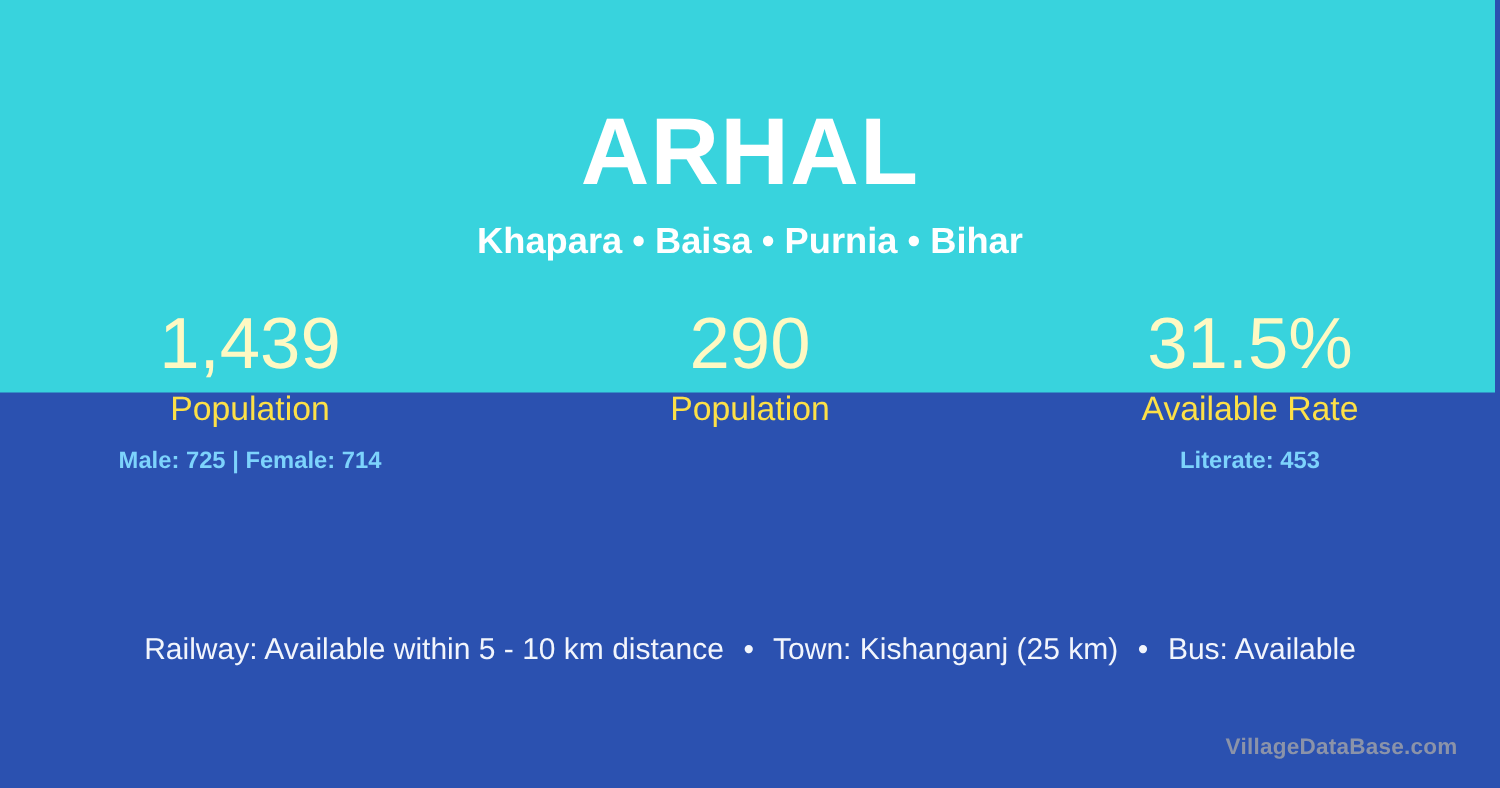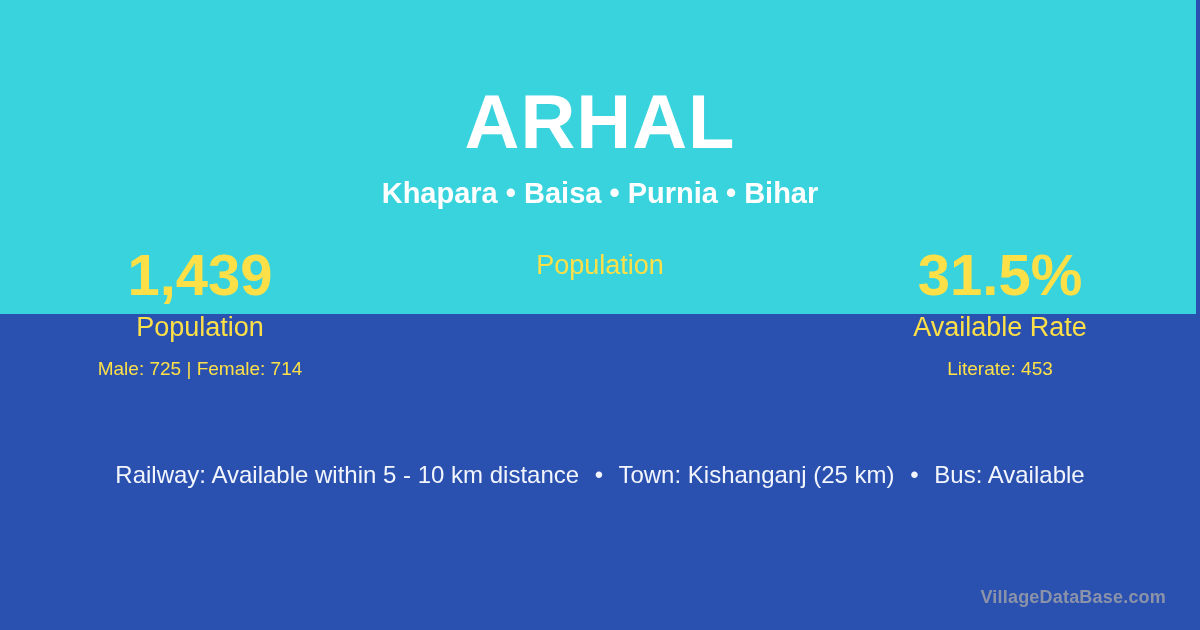--- a/index.html
+++ b/index.html
@@ -70,50 +70,50 @@
     flex-direction: row;
   }
 
   .stat-col {
     flex: 1 1 33.3333%;
     text-align: center;
   }
 
   .stat-value {
     font-size: 58px;
-    font-weight: bold;
+    font-weight: normal;
     line-height: 1;
-    color: #fde047;
+    color: #fef9c3;
     height: 62px;
     display: block;
   }
 
   .stat-label {
     display: block;
     font-size: 27px;
     font-weight: normal;
     line-height: 1;
     color: #fde047;
     padding-top: 6px;
   }
 
   .stat-sub {
     display: block;
     font-size: 19px;
-    font-weight: normal;
+    font-weight: bold;
     line-height: 1;
-    color: #fde047;
+    color: #7dd3fc;
     padding-top: 18px;
   }
 
   
   .amenities {
     position: absolute;
     left: 0;
-    top: 461px;
+    top: 506px;
     width: 1200px;
     text-align: center;
     font-size: 24px;
     line-height: 1.2;
     color: #f2f5fc;
     white-space: nowrap;
   }
   .amenities .sep {
     padding: 0 9px;
     color: #f2f5fc;
@@ -145,20 +145,21 @@
 
   <div class="stats-row">
 
     <div class="stat-col">
       <span class="stat-value">1,439</span>
       <span class="stat-label">Population</span>
       <span class="stat-sub">Male: 725 | Female: 714</span>
     </div>
 
     <div class="stat-col">
+      <span class="stat-value">290</span>
       <span class="stat-label">Population</span>
     </div>
 
     <div class="stat-col">
       <span class="stat-value">31.5%</span>
       <span class="stat-label">Available Rate</span>
       <span class="stat-sub">Literate: 453</span>
     </div>
 
   </div>

